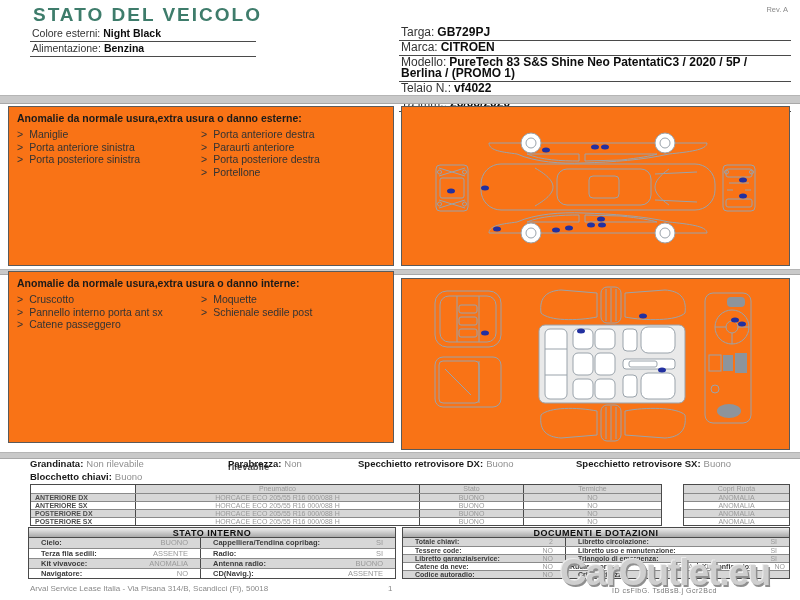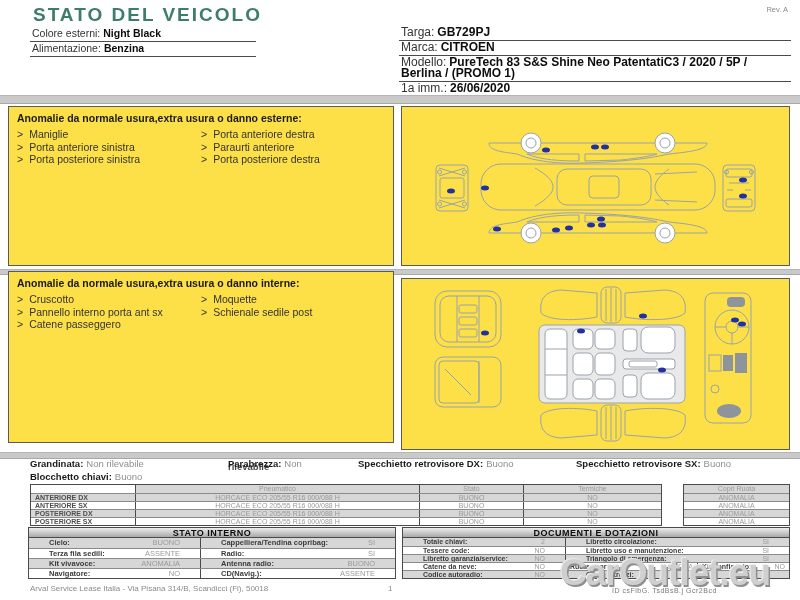--- a/index.html
+++ b/index.html
@@ -23,21 +23,21 @@
   .hdr .fl { color: #333; }
   .hdr .fv { font-weight: bold; color: #0d0d0d; margin-left: 3px; }
   .hdr-left { left: 30px; top: 27px; width: 226px; }
   .hdr-right { left: 399px; top: 26px; width: 392px; font-size: 12px; }
   .hdr-right .frow { line-height: 11px; }
 
   
   .bar { left: 0; width: 800px; height: 9px; background: #c9c9c9; border-top: 1px solid #b5b5b5; border-bottom: 1px solid #a8a8a8; }
 
   
-  .panel { border: 1px solid #5a5a5a; background: #fde047; }
+  .panel { border: 1px solid #5a5a5a; background: #f97316; }
   .panel-title { font-size: 10.5px; font-weight: bold; color: #1a1a1a; padding: 5px 8px 3px 8px; }
   .cols { display: flex; padding: 1px 8px; }
   .col { width: 50%; }
   .item { font-size: 10.5px; line-height: 12.5px; color: #333; white-space: nowrap; }
   .item .b { margin-right: 6px; color: #333; }
 
   svg .art { stroke: #9aa3ab; fill: none; stroke-width: 1; }
   svg .fillwhite { fill: #ffffff; }
   svg .fillgray { fill: #e9e9e9; }
   svg .filldark { fill: #8d949c; stroke: none; }
@@ -63,21 +63,21 @@
   .thead { background: #d7d7d7; color: #9a9a9a; }
   .thead .tc-label { background: #fff; font-weight: normal; }
   .tc-copri { flex: 1; text-align: center; color: #9a9a9a; }
 
   
   .sec-hdr { height: 11px; line-height: 10px; background: linear-gradient(#ededed, #a9a9a9); border: 1px solid #4a4a4a; font-weight: bold; font-size: 9px; text-align: center; color: #0d0d0d; letter-spacing: 0.5px; }
   .sec-body { border: 1px solid #4a4a4a; border-top: none; }
   .srow { display: flex; border-top: 1px solid #8a8a8a; }
   .srow:first-child { border-top: none; }
   .srow.shaded { background: #d7d7d7; }
-  .scell { display: flex; justify-content: space-between; padding: 0 20px; overflow: hidden; white-space: nowrap; }
+  .scell { display: flex; justify-content: space-between; padding: 0 12px; overflow: hidden; white-space: nowrap; }
   .scell .cl { font-weight: bold; color: #3b3b3b; }
   .scell .cv { color: #9a9a9a; }
   .si .srow { height: 10px; line-height: 9px; font-size: 7.5px; }
   .si .cellA { width: 172px; border-right: 1px solid #4a4a4a; }
   .si .cellB { flex: 1; }
   .doc .srow { height: 8px; line-height: 7.5px; font-size: 7px; }
   .doc .cellA { width: 163px; border-right: 1px solid #4a4a4a; }
   .doc .cellB { flex: 1; }
   .split { padding: 0; }
   .split .sub { display: flex; justify-content: space-between; padding: 0 4px; width: 132px; border-right: 1px solid #4a4a4a; }
@@ -97,39 +97,41 @@
 <div class="abs rev">Rev. A</div>
 
 <div class="abs hdr hdr-left">
   <div class="frow"><span class="fl">Colore esterni:</span><span class="fv">Night Black</span></div>
   <div class="frow"><span class="fl">Alimentazione:</span><span class="fv">Benzina</span></div>
 </div>
 <div class="abs hdr hdr-right">
   <div class="frow"><span class="fl">Targa:</span><span class="fv">GB729PJ</span></div>
   <div class="frow"><span class="fl">Marca:</span><span class="fv">CITROEN</span></div>
   <div class="frow"><span class="fl">Modello:</span><span class="fv">PureTech 83 S&amp;S Shine Neo PatentatiC3 / 2020 / 5P / Berlina / (PROMO 1)</span></div>
+  <div class="frow"><span class="fl">Telaio N.:</span><span class="fv">vf4022</span></div>
   <div class="frow"><span class="fl">1a imm.:</span><span class="fv">26/06/2020</span></div>
 </div>
 
 <div class="abs bar" style="top:95px"></div>
 <div class="abs bar" style="top:269px;height:6px"></div>
 <div class="abs bar" style="top:452px;height:7px"></div>
 
 <div class="abs panel" style="left:8px;top:106px;width:386px;height:160px">
   <div class="panel-title">Anomalie da normale usura,extra usura o danno esterne:</div>
   <div class="cols">
     <div class="col">
       <div class="item"><span class="b">&gt;</span><span>Maniglie</span></div>
       <div class="item"><span class="b">&gt;</span><span>Porta anteriore sinistra</span></div>
       <div class="item"><span class="b">&gt;</span><span>Porta posteriore sinistra</span></div>
     </div>
     <div class="col">
       <div class="item"><span class="b">&gt;</span><span>Porta anteriore destra</span></div>
       <div class="item"><span class="b">&gt;</span><span>Paraurti anteriore</span></div>
       <div class="item"><span class="b">&gt;</span><span>Porta posteriore destra</span></div>
+      <div class="item"><span class="b">&gt;</span><span>Portellone</span></div>
     </div>
   </div>
 </div>
 
 <div class="abs panel" style="left:401px;top:106px;width:389px;height:160px">
   <svg width="387" height="158" viewBox="0 0 387 158">
     <g class="art">
 
       <g transform="translate(79,58) scale(1,-1)">
         <path d="M8,22 C8,14 22,13 36,11 C54,3 80,1 102,2 C132,3 162,5 188,11 C207,13 226,15 226,22 Z"></path>

